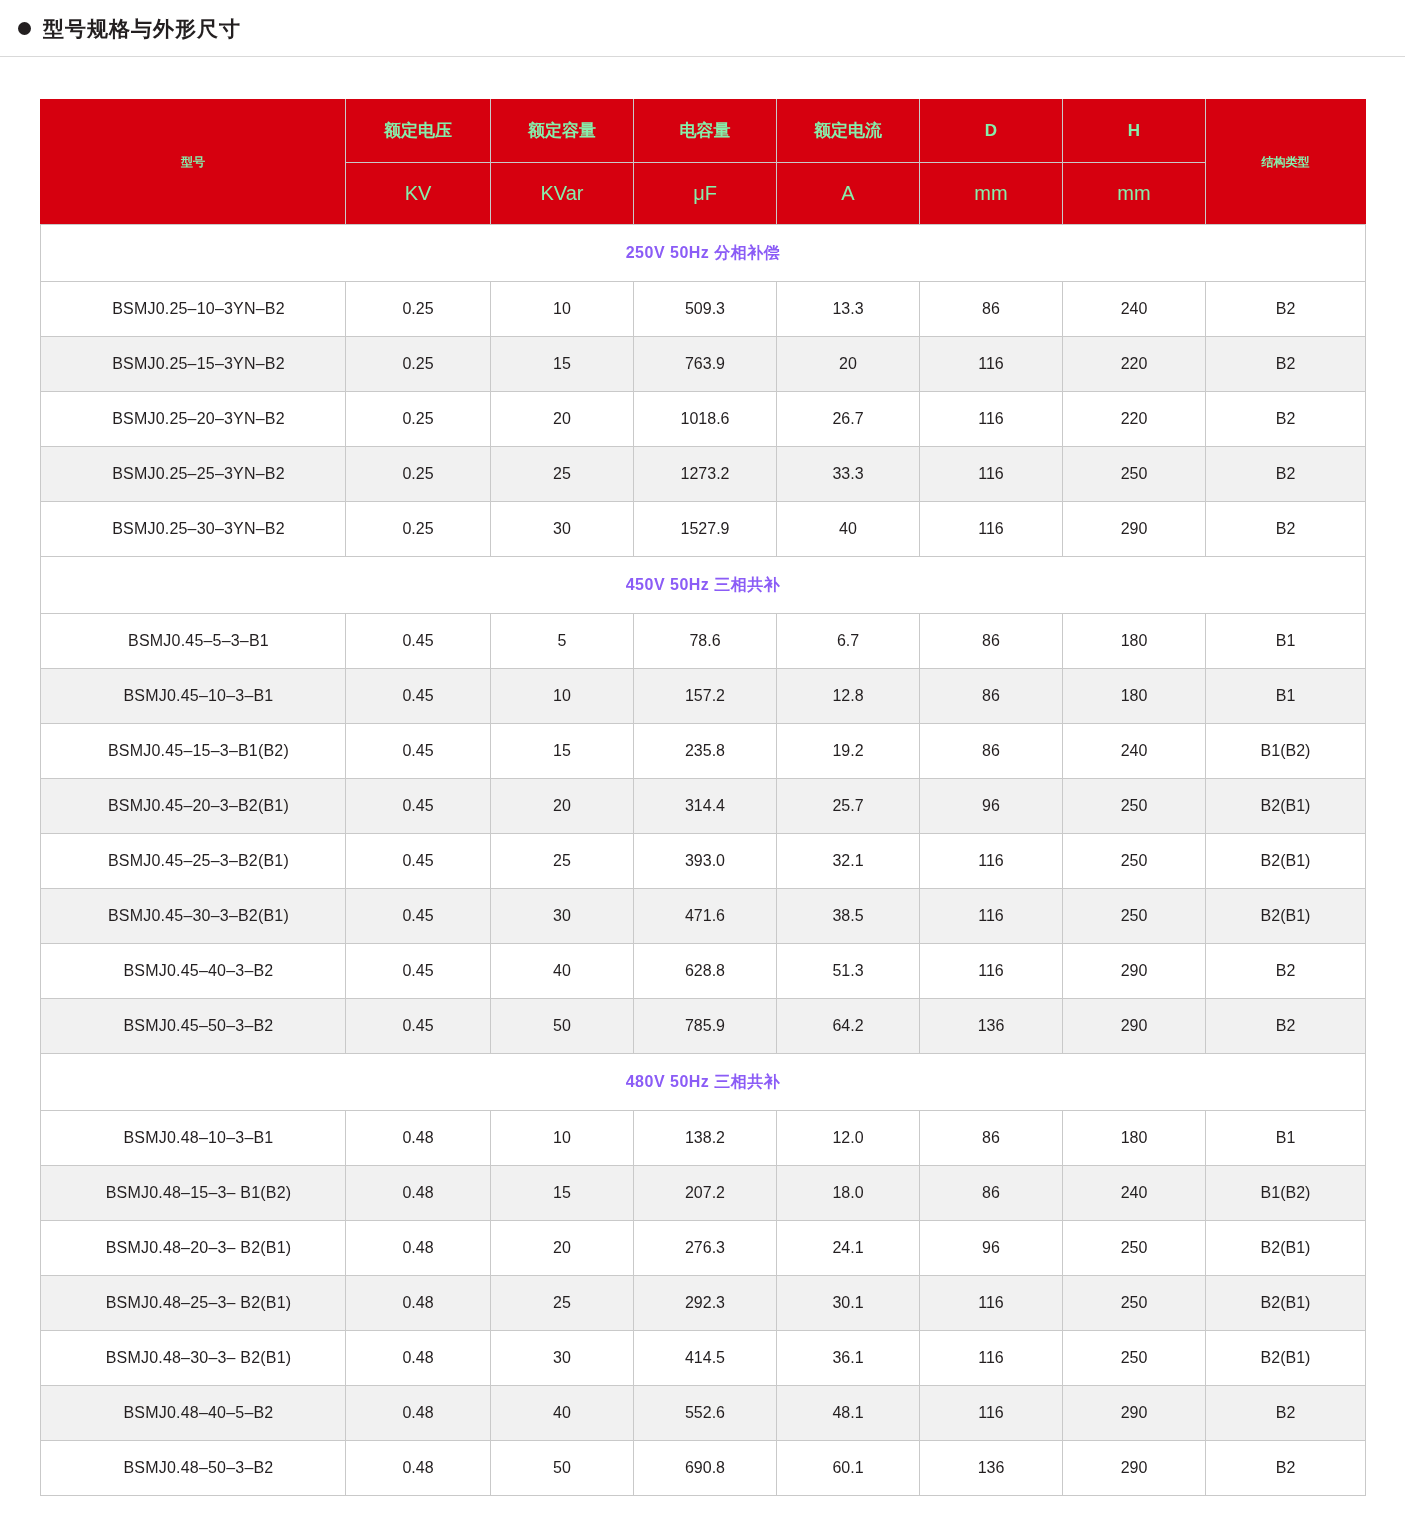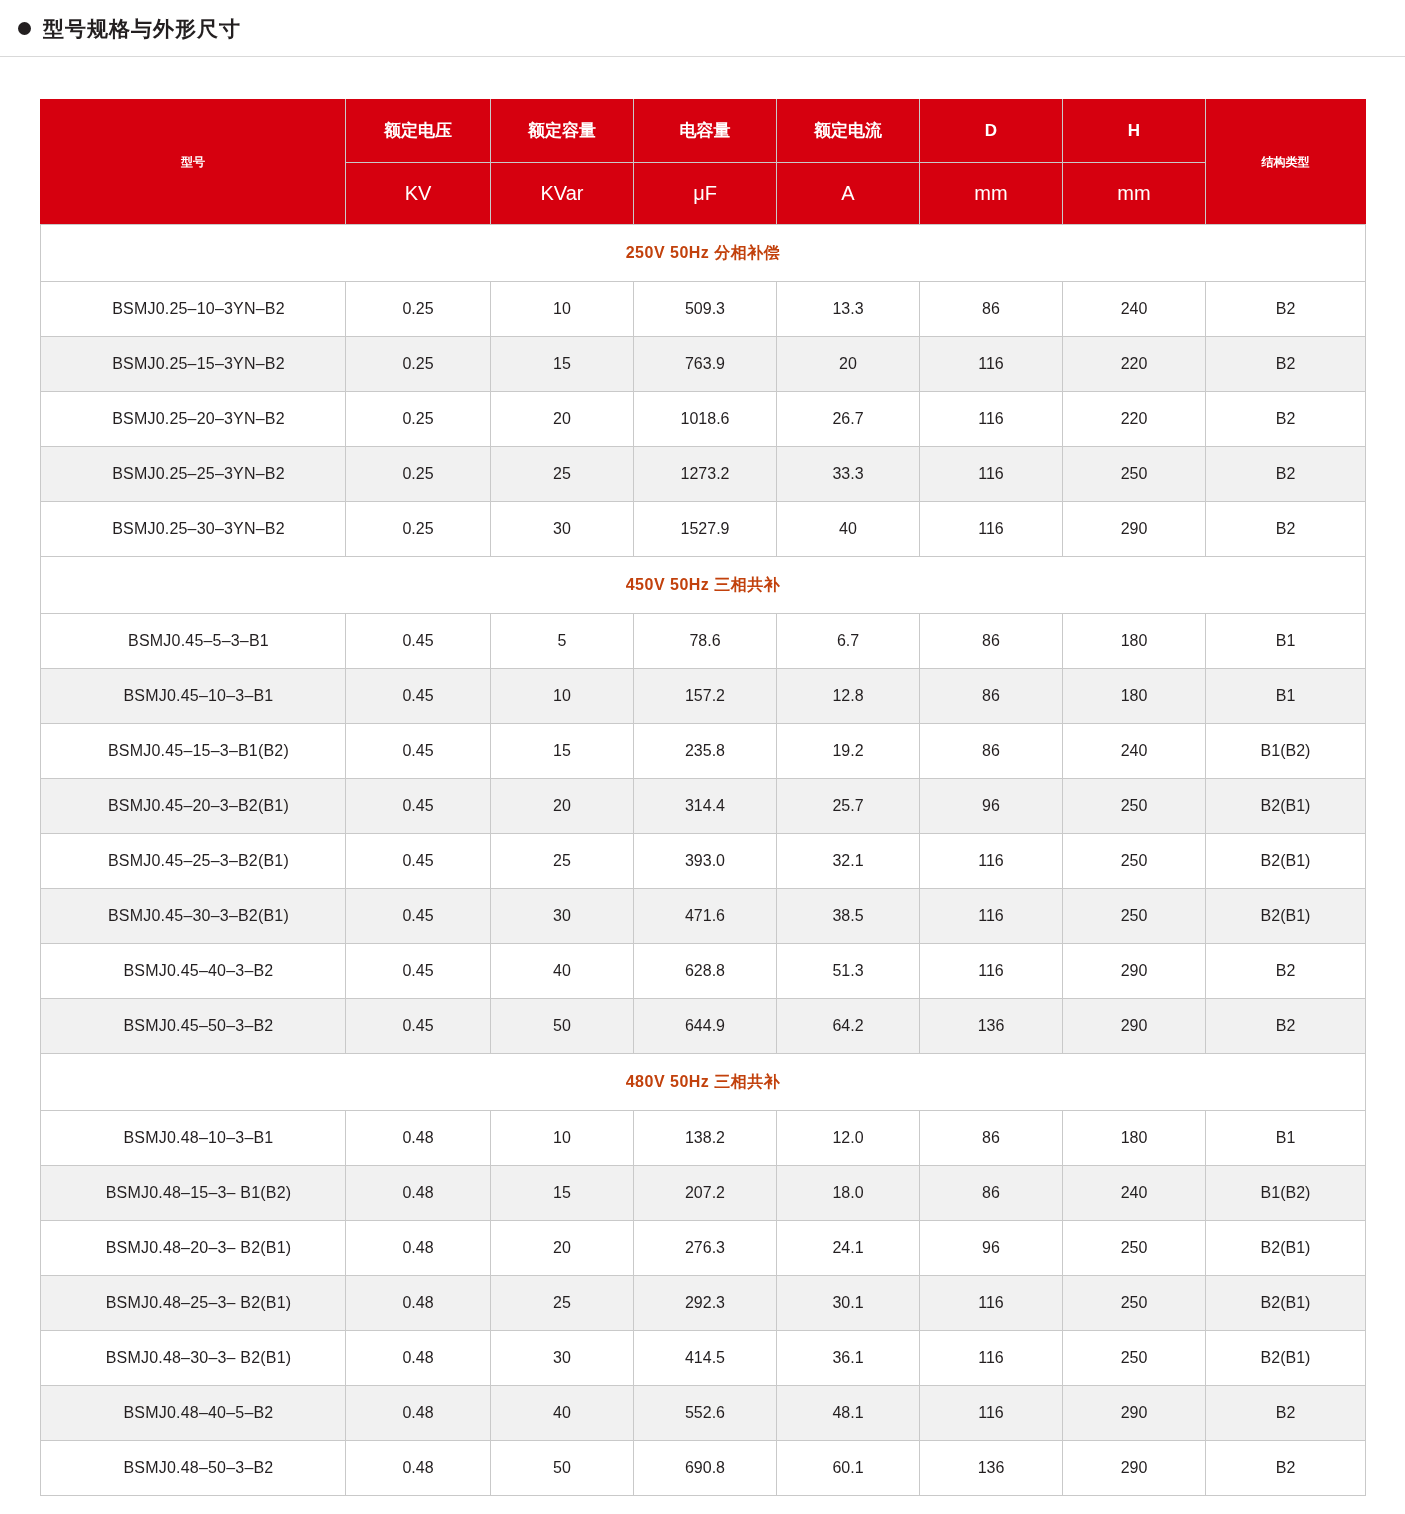--- a/index.html
+++ b/index.html
@@ -77,21 +77,21 @@
   table.spec td {
     border: 1px solid #c9c9c9;
     text-align: center;
     vertical-align: middle;
     padding: 0;
   }
 
   
   thead th {
     background: #d6000f;
-    color: #ffffff;
+    color: #86efac;
     border-color: #e24b51;
     font-weight: bold;
     font-size: 17px;
     height: 56px;
   }
   thead th.unit {
     font-weight: normal;
     font-size: 20px;
   }
   thead th.tall {
@@ -102,21 +102,21 @@
     border-top-color: #d6000f;
   }
   thead th.edge-left { border-left-color: #d6000f; }
   thead th.edge-right { border-right-color: #d6000f; }
 
   
   td.section {
     height: 56px;
     font-size: 16px;
     font-weight: bold;
-    color: #c2410c;
+    color: #8b5cf6;
     background: #ffffff;
     letter-spacing: 0.5px;
   }
 
   
   tbody tr.data td {
     height: 54px;
     color: #231f20;
     font-size: 16px;
   }
@@ -295,21 +295,21 @@
             <td>628.8</td>
             <td>51.3</td>
             <td>116</td>
             <td>290</td>
             <td>B2</td>
           </tr>
           <tr class="data alt">
             <td class="model">BSMJ0.45–50–3–B2</td>
             <td>0.45</td>
             <td>50</td>
-            <td>644.9</td>
+            <td>785.9</td>
             <td>64.2</td>
             <td>136</td>
             <td>290</td>
             <td>B2</td>
           </tr>
           <tr>
             <td class="section" colspan="8">480V 50Hz 三相共补</td>
           </tr>
           <tr class="data">
             <td class="model">BSMJ0.48–10–3–B1</td>

